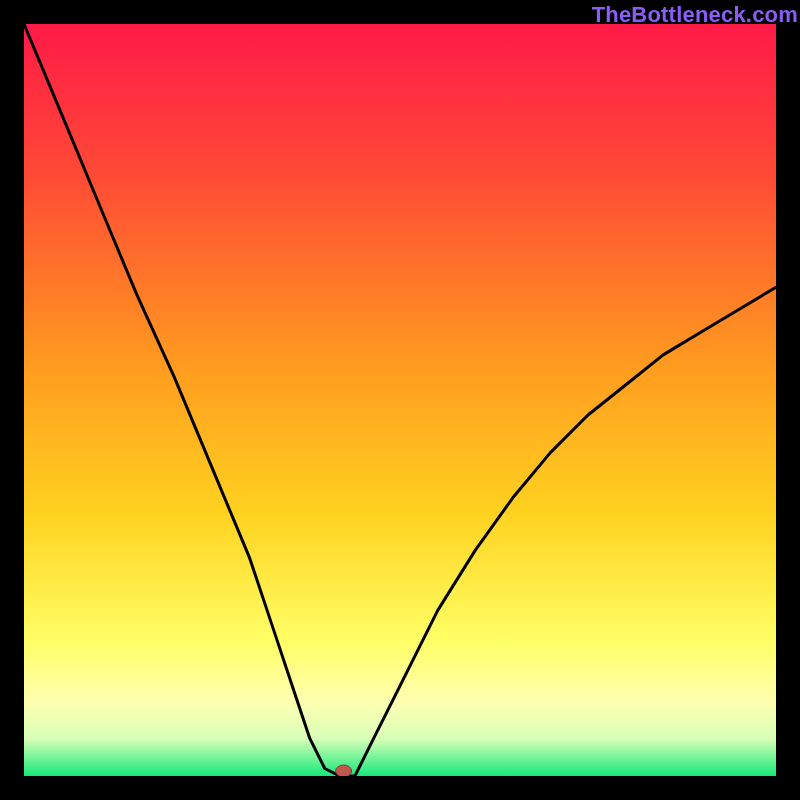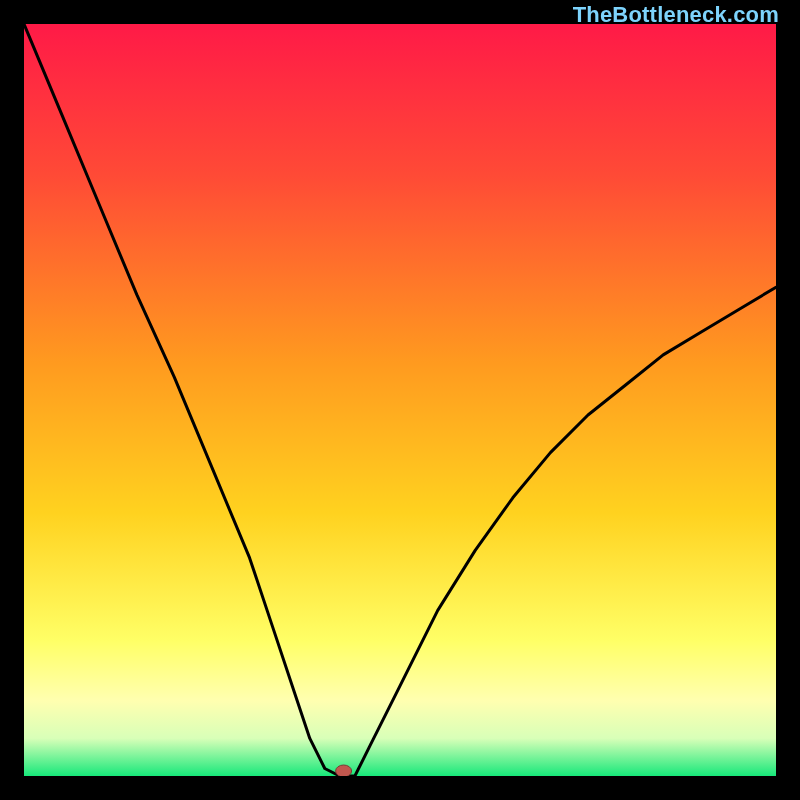--- a/index.html
+++ b/index.html
@@ -28,24 +28,24 @@
     overflow: hidden;
   }
   .plot svg {
     display: block;
     width: 100%;
     height: 100%;
   }
   .watermark {
     position: absolute;
     top: 2px;
-    right: 21px;
+    right: 2px;
     font-size: 22px;
     font-weight: 600;
-    color: #7dd3fc;
+    color: #8b5cf6;
     letter-spacing: 0.2px;
     user-select: none;
   }
 </style>
 </head>
 <body>
 
 <div class="frame">
   <div class="watermark">TheBottleneck.com</div>
   <div class="plot">

